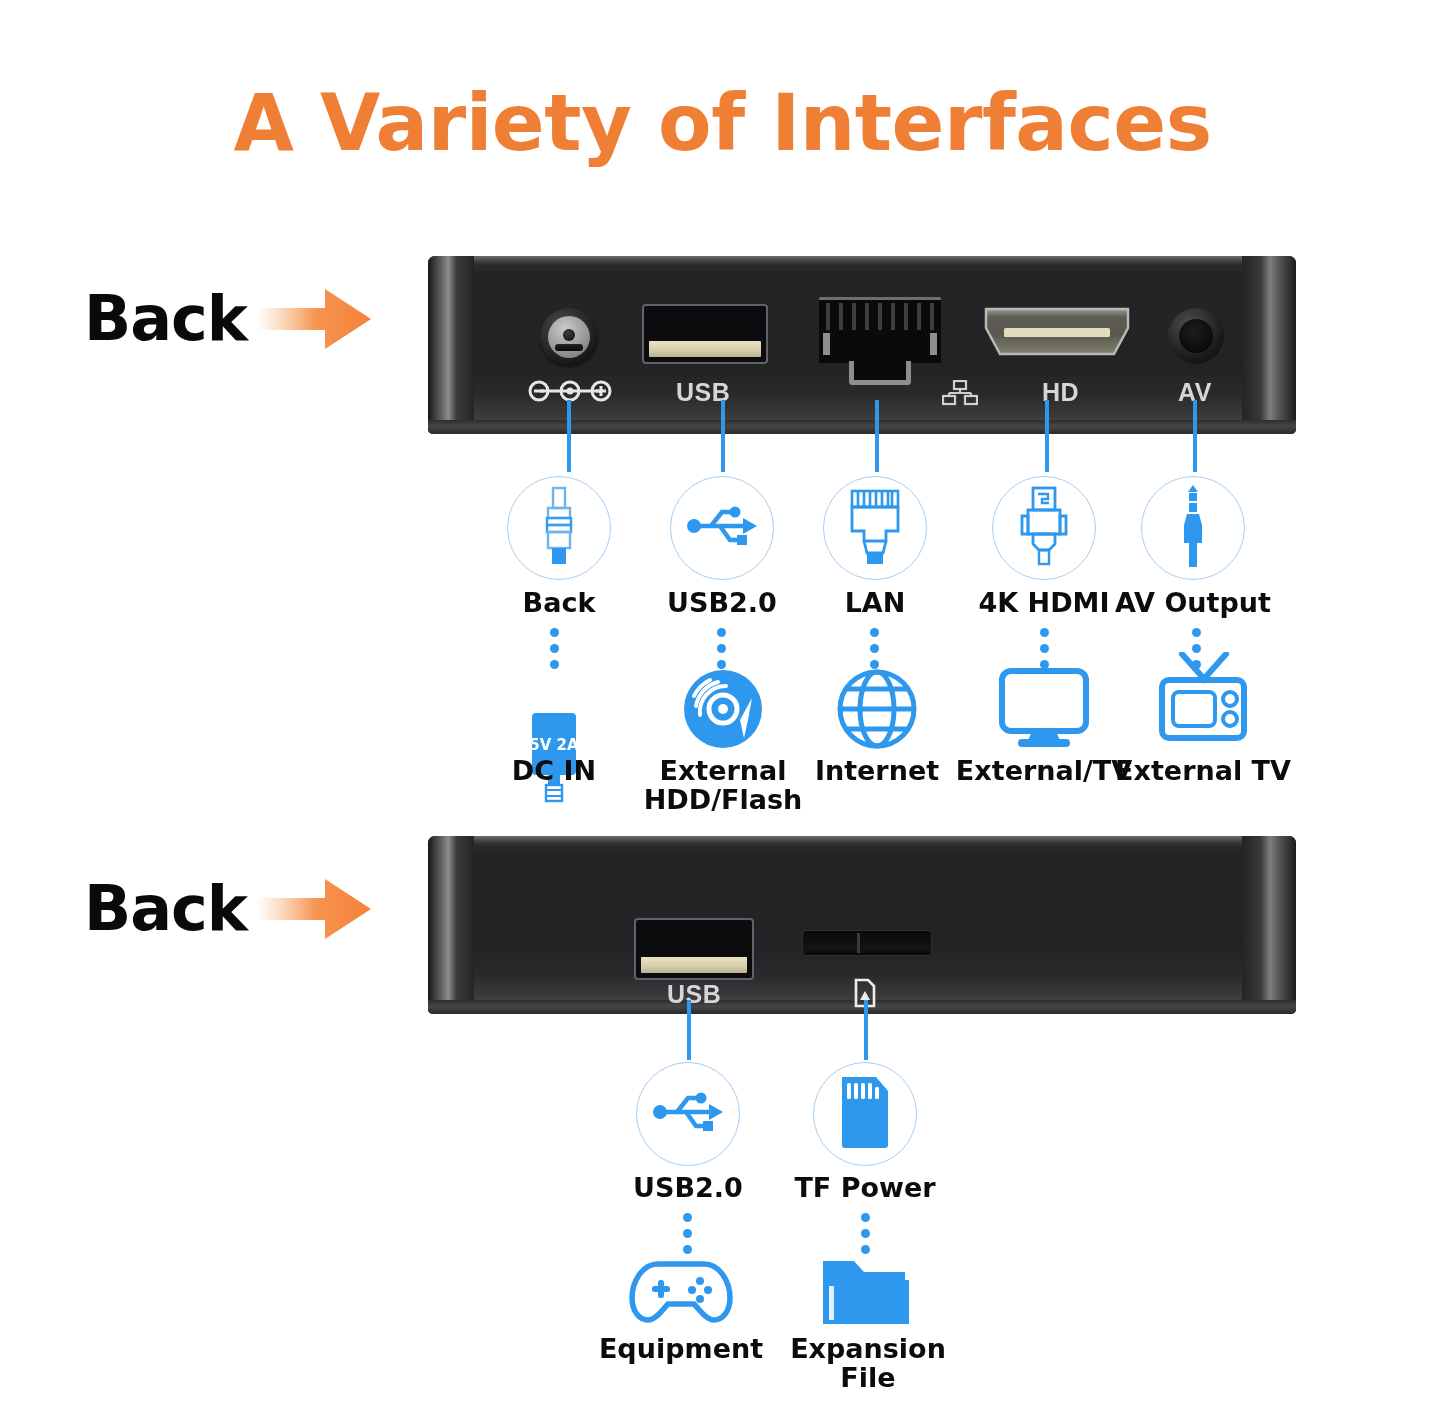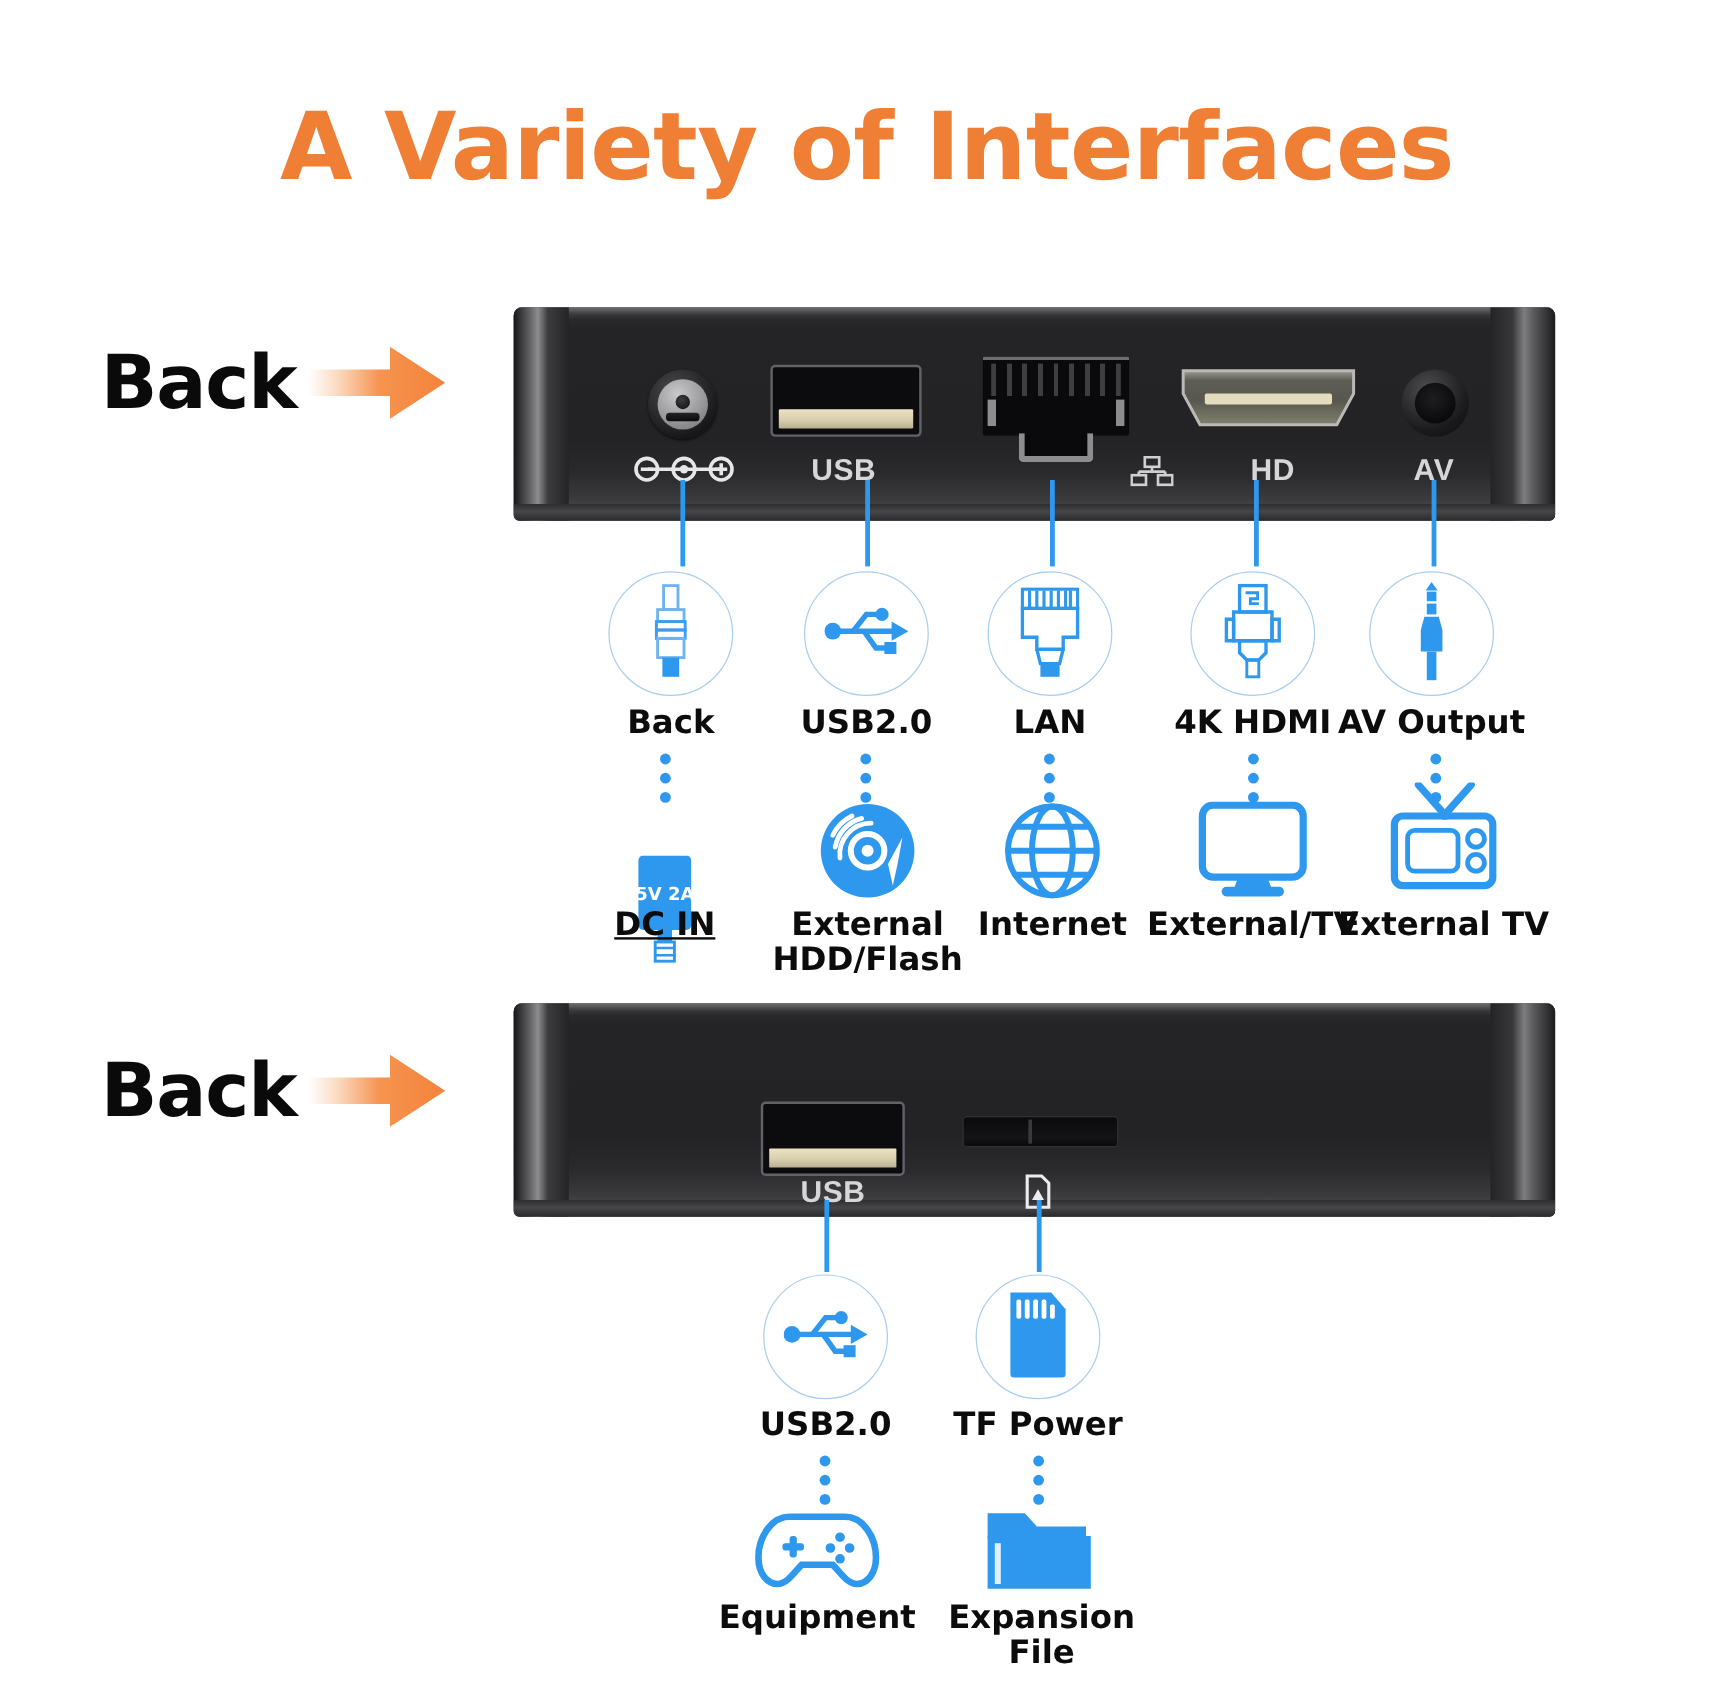--- a/index.html
+++ b/index.html
@@ -423,21 +423,21 @@
   <div class="icon-plain" style="left:518px; top:665px; width:72px; height:90px;margin-top:48px;">
     <svg width="72" height="90" viewBox="0 0 72 90">
       <rect x="14" y="0" width="44" height="62" rx="4" fill="#2E97EE"></rect>
       <text x="36" y="37" font-family="DejaVu Sans, sans-serif" font-size="15" font-weight="bold" fill="#ffffff" text-anchor="middle">5V 2A</text>
       <rect x="30" y="62" width="12" height="10" fill="#2E97EE"></rect>
       <rect x="28" y="72" width="16" height="16" fill="none" stroke="#2E97EE" stroke-width="2.4"></rect>
       <line x1="28" y1="77" x2="44" y2="77" stroke="#2E97EE" stroke-width="2"></line>
       <line x1="28" y1="83" x2="44" y2="83" stroke="#2E97EE" stroke-width="2"></line>
     </svg>
   </div>
-  <div class="node-label" style="left:464px; top:756px; width:180px;text-decoration:underline;">DC IN</div>
+  <div class="node-label" style="left:464px; top:756px; width:180px;">DC IN</div>
 
   <div class="icon-plain" style="left:682px; top:668px; width:82px; height:82px;">
     <svg width="82" height="82" viewBox="0 0 82 82">
       <circle cx="41" cy="41" r="39" fill="#2E97EE"></circle>
       <circle cx="41" cy="41" r="14" fill="none" stroke="#ffffff" stroke-width="5"></circle>
       <circle cx="41" cy="41" r="5" fill="#ffffff"></circle>
       <g fill="none" stroke="#ffffff" stroke-width="4" stroke-linecap="round">
         <path d="M12,28 A34,34 0 0 1 28,12"></path>
         <path d="M14,38 A30,30 0 0 1 36,14"></path>
         <path d="M18,47 A26,26 0 0 1 44,18"></path>

